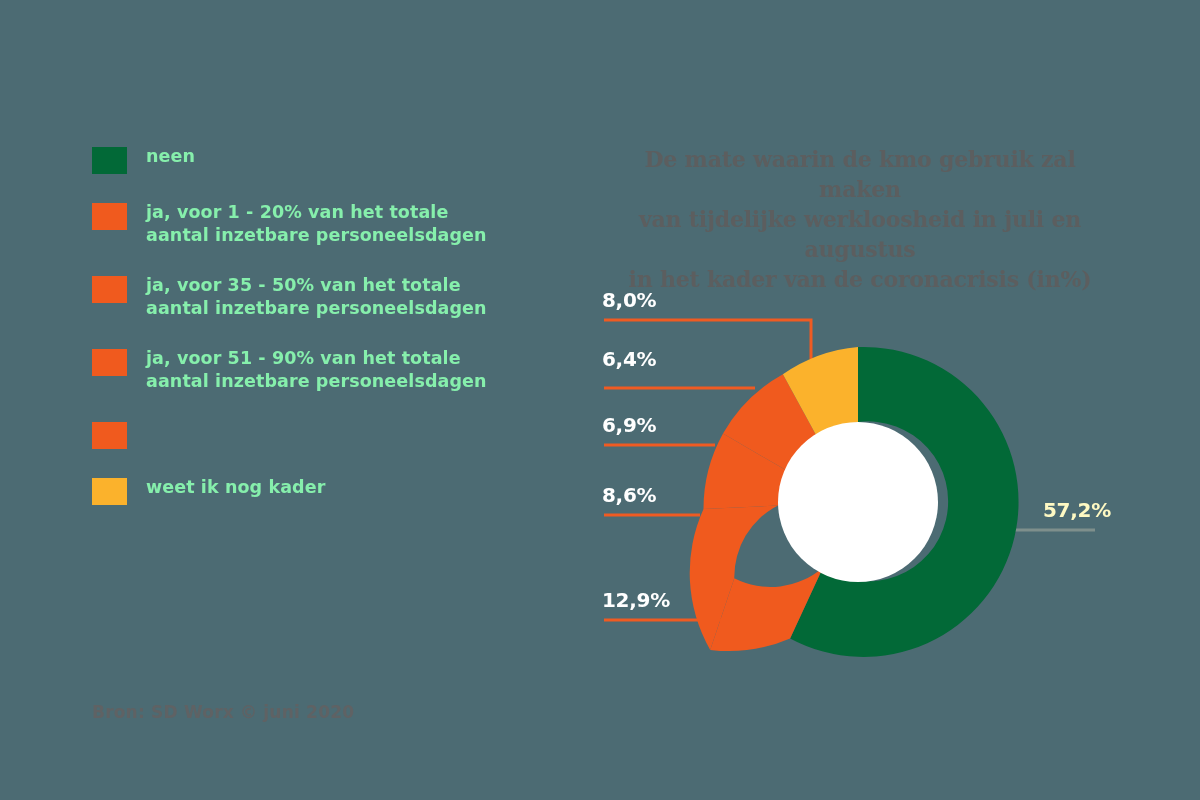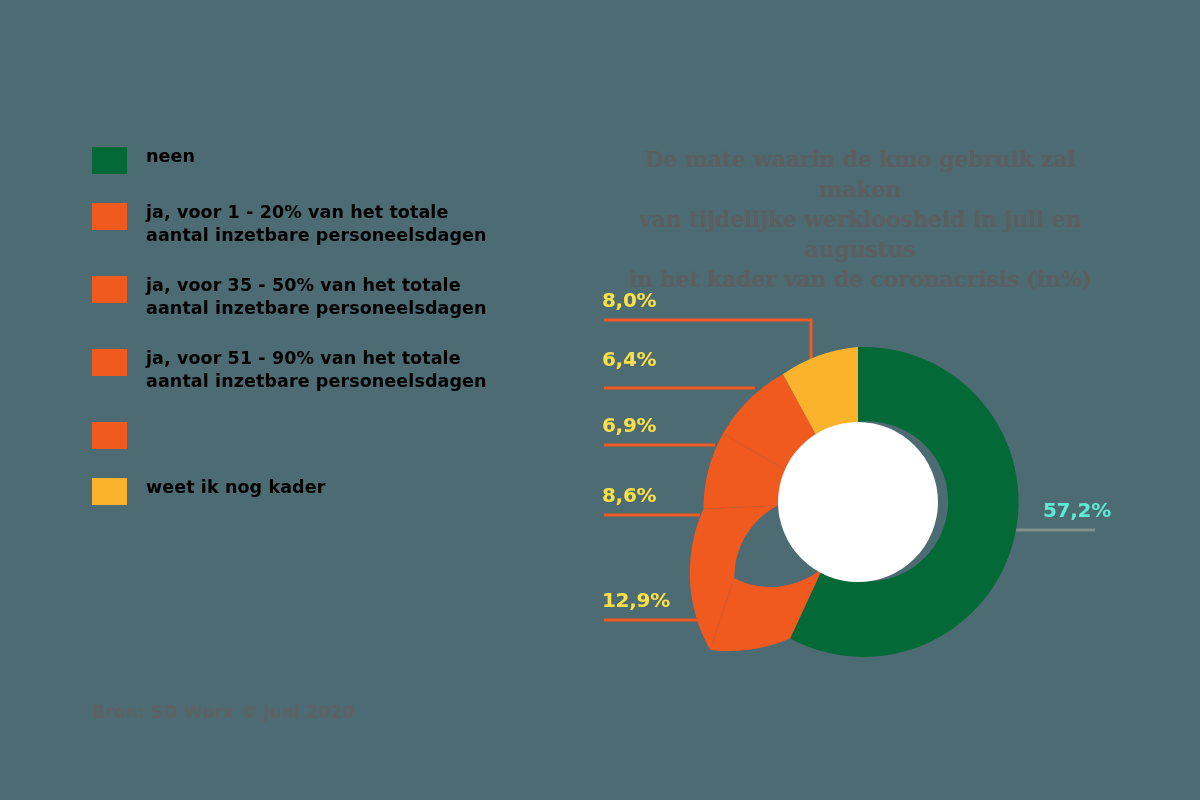--- a/index.html
+++ b/index.html
@@ -37,21 +37,21 @@
     height: 27px;
     flex: 0 0 35px;
     margin-top: 2px;
   }
   .legend-label {
     margin-left: 19px;
     font-family: "DejaVu Sans", sans-serif;
     font-weight: bold;
     font-size: 17.5px;
     line-height: 23px;
-    color: #000000;
+    color: #86efac;
     letter-spacing: 0.1px;
     white-space: pre-line;
   }
 
   
   .chart-title {
     position: absolute;
     left: 600px;
     top: 144px;
     width: 520px;
@@ -81,22 +81,22 @@
 
   
   .data-label {
     position: absolute;
     font-family: "DejaVu Sans", sans-serif;
     font-weight: bold;
     font-size: 20px;
     letter-spacing: -0.3px;
     white-space: nowrap;
   }
-  .data-label.orange { color: #fde047; }
-  .data-label.green  { color: #5eead4; }
+  .data-label.orange { color: #ffffff; }
+  .data-label.green  { color: #fef9c3; }
 
   
   .source-note {
     position: absolute;
     left: 92px;
     top: 702px;
     font-family: "DejaVu Sans", sans-serif;
     font-weight: bold;
     font-size: 17px;
     color: #5f6264;

